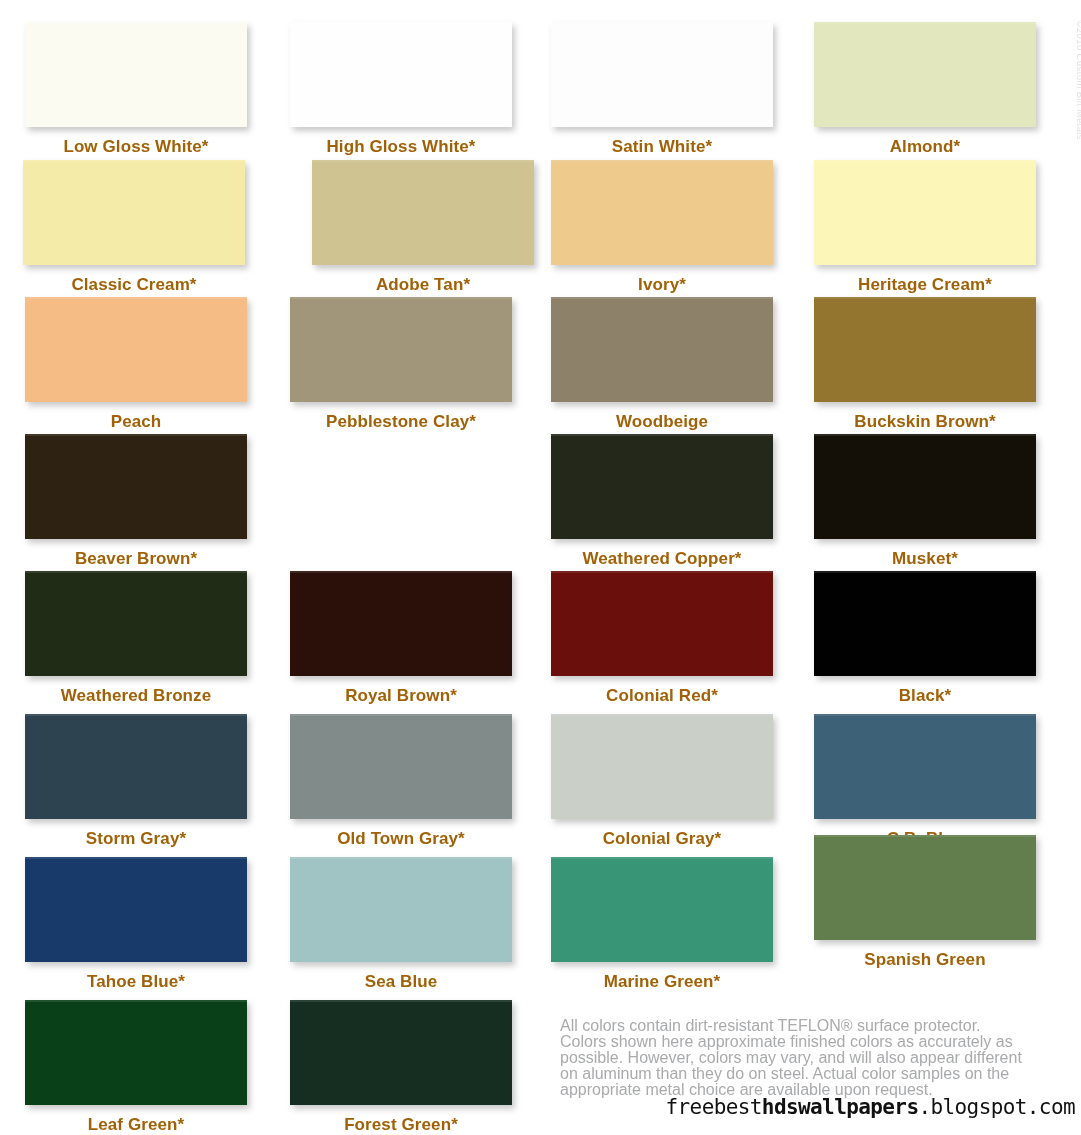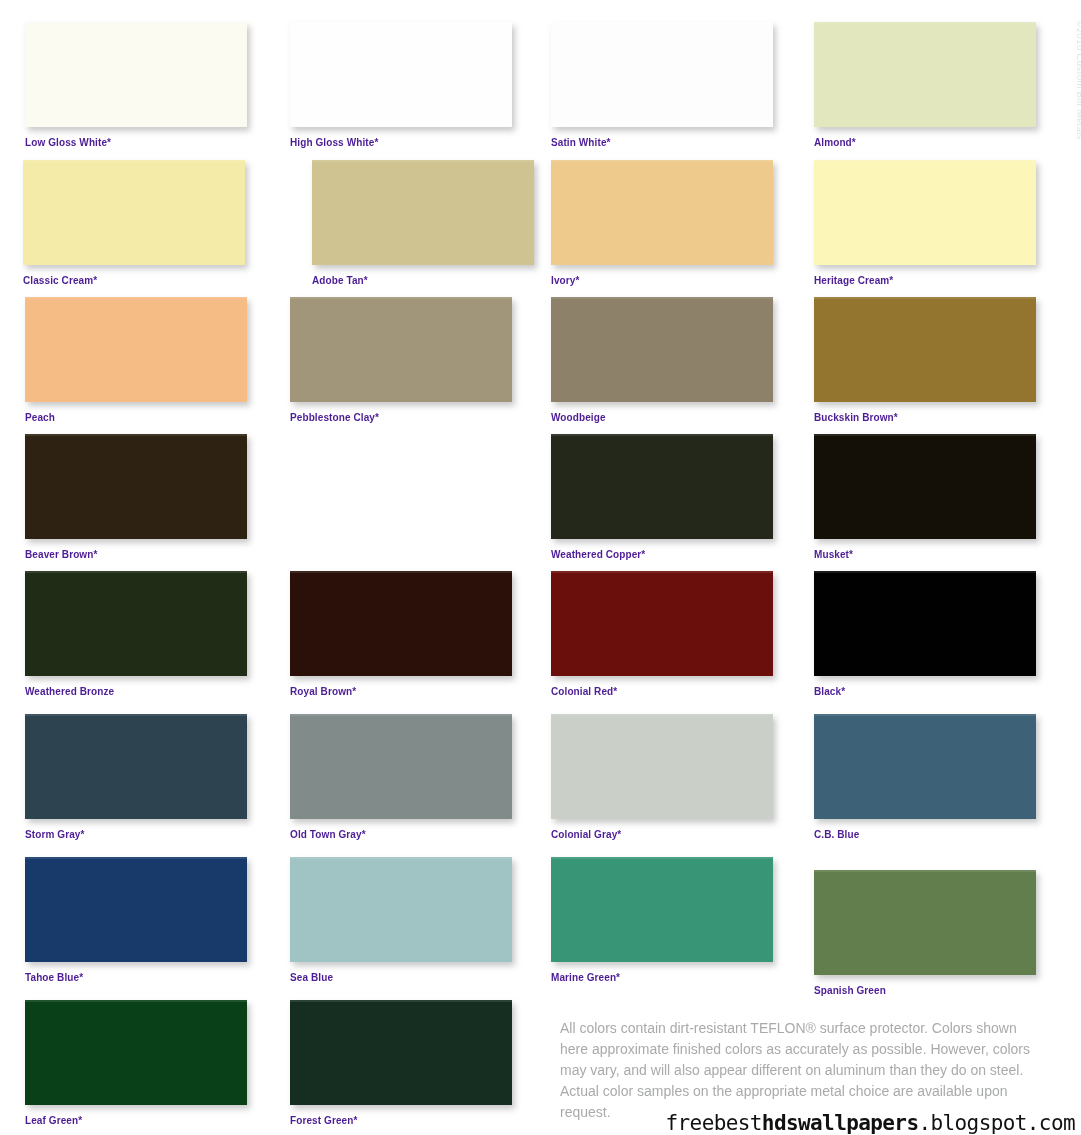--- a/index.html
+++ b/index.html
@@ -52,36 +52,37 @@
     position: absolute;
     left: 0; top: 0; right: 0;
     height: 2px;
     background: rgba(255,255,255,0.10);
     pointer-events: none;
   }
 
   .swatch-label {
     display: block;
     width: 222px;
-    font-size: 10px;
+    text-align: center;
+    font-size: 17px;
     font-weight: bold;
-    color: #4c1d95;
+    color: #a16207;
     letter-spacing: 0.1px;
     margin-top: 10px;
     white-space: nowrap;
   }
 
   
   #disclaimer-note {
     position: absolute;
     left: 560px;
     top: 1018px;
     width: 470px;
-    font-size: 14px;
-    line-height: 21px;
+    font-size: 16px;
+    line-height: 16px;
     color: #a9aaac;
     text-align: left;
   }
 
   
   #copyright-vertical {
     position: absolute;
     right: 6px;
     top: 140px;
     font-size: 9.5px;
@@ -89,21 +90,21 @@
     letter-spacing: 0.4px;
     white-space: nowrap;
     transform-origin: right top;
     transform: rotate(90deg) translate(0, -100%);
   }
 
   
   #watermark {
     position: absolute;
     right: 6px;
-    bottom: 0;
+    bottom: 16px;
     font-family: "DejaVu Sans Mono", monospace;
     font-size: 21px;
     color: #111111;
     letter-spacing: -0.6px;
     white-space: nowrap;
   }
   #watermark .wm-light { font-weight: normal; }
   #watermark .wm-bold  { font-weight: bold; }
 </style>
 </head>
@@ -209,21 +210,21 @@
         <span class="swatch-label">Tahoe Blue*</span>
       </div>
       <div class="swatch-cell" style="left: 290px; top: 857px;">
         <div class="swatch-chip" style="background: rgb(160, 196, 195);"></div>
         <span class="swatch-label">Sea Blue</span>
       </div>
       <div class="swatch-cell" style="left: 551px; top: 857px;">
         <div class="swatch-chip" style="background: rgb(56, 150, 119);"></div>
         <span class="swatch-label">Marine Green*</span>
       </div>
-      <div class="swatch-cell" style="left: 814px; top: 870px;">
+      <div class="swatch-cell" style="left: 814px; top: 835px;">
         <div class="swatch-chip" style="background: rgb(97, 126, 76);"></div>
         <span class="swatch-label">Spanish Green</span>
       </div>
       <div class="swatch-cell" style="left: 25px; top: 1000px;">
         <div class="swatch-chip" style="background: rgb(10, 64, 24);"></div>
         <span class="swatch-label">Leaf Green*</span>
       </div>
       <div class="swatch-cell" style="left: 290px; top: 1000px;">
         <div class="swatch-chip" style="background: rgb(21, 46, 33);"></div>
         <span class="swatch-label">Forest Green*</span>

